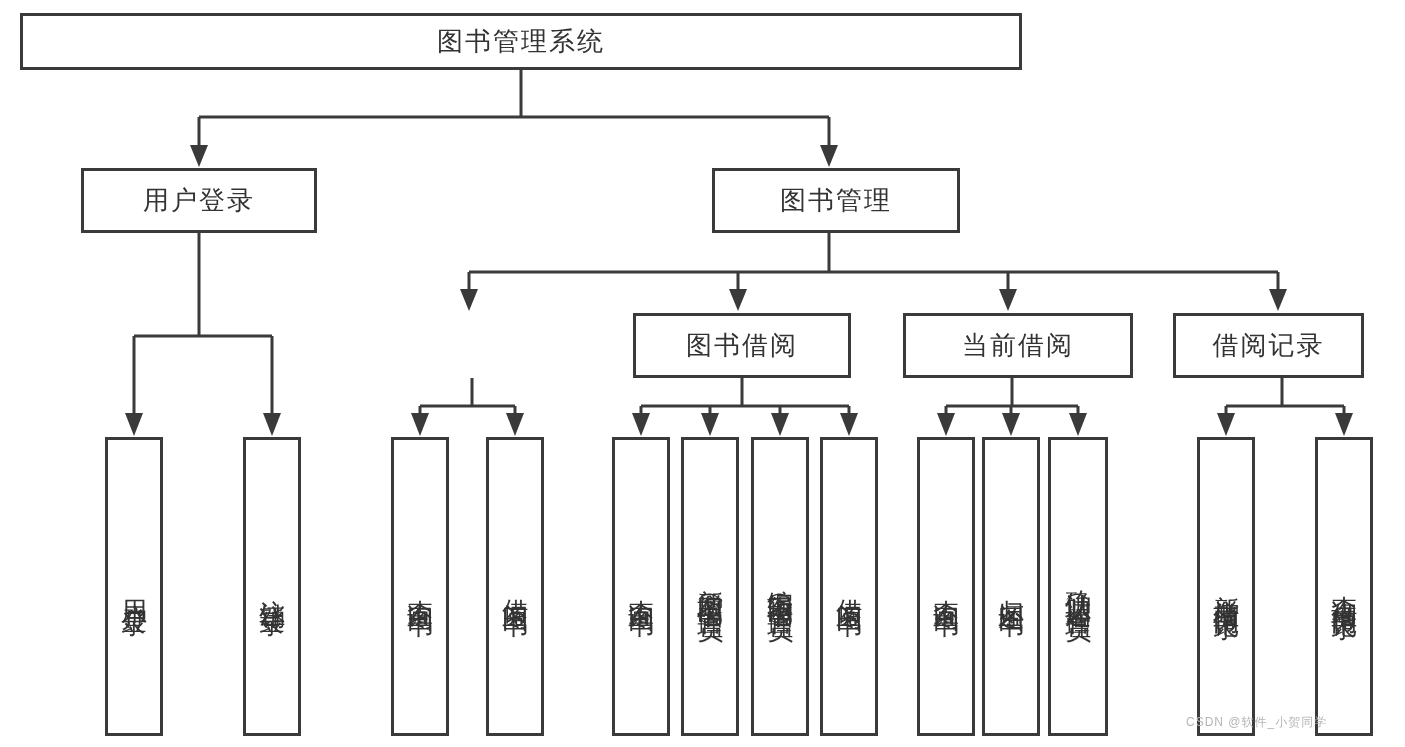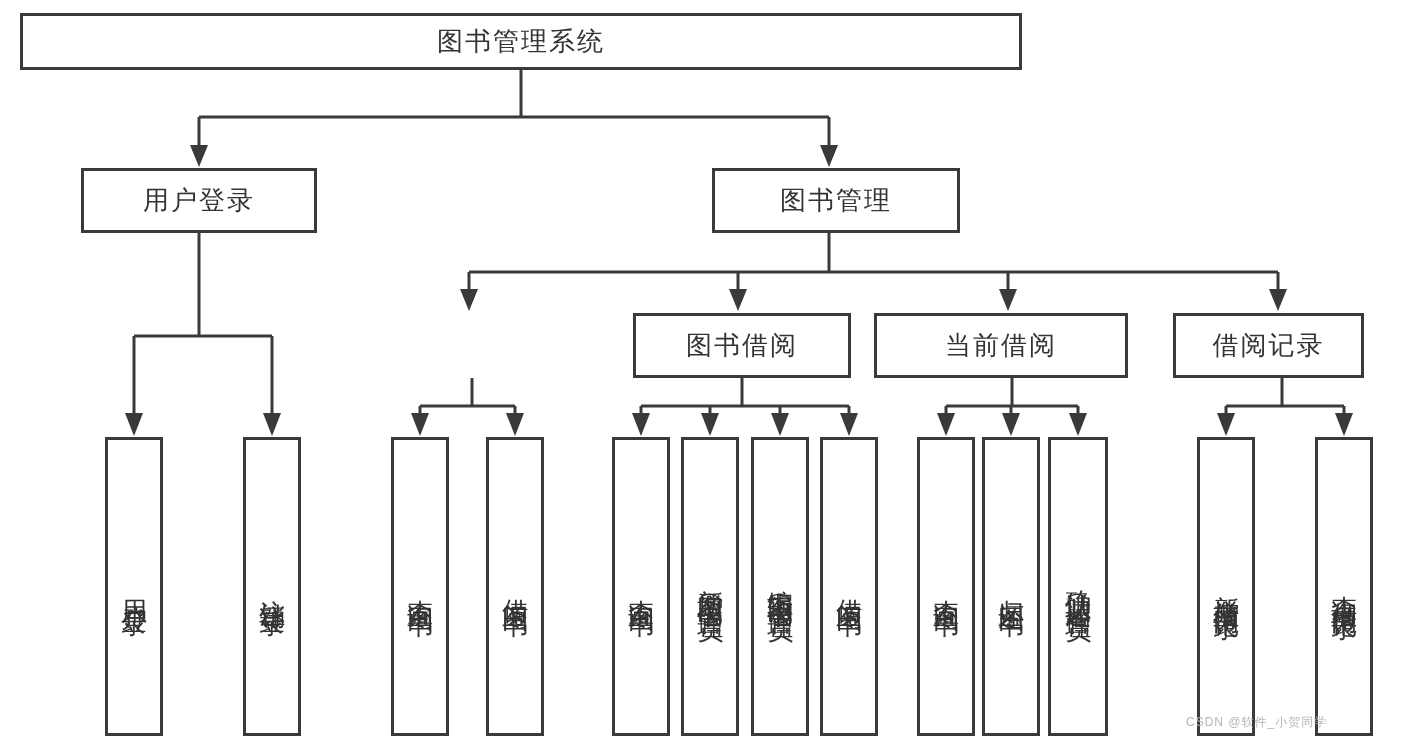--- a/index.html
+++ b/index.html
@@ -89,21 +89,21 @@
   <div class="hbox" style="left:81px;top:168px;width:236px;height:65px">
     <span>用户登录</span>
   </div>
   <div class="hbox" style="left:712px;top:168px;width:248px;height:65px">
     <span>图书管理</span>
   </div>
 
   <div class="hbox" style="left:633px;top:313px;width:218px;height:65px">
     <span>图书借阅</span>
   </div>
-  <div class="hbox" style="left:874px;top:313px;width:254px;height:65px">
+  <div class="hbox" style="left:903px;top:313px;width:230px;height:65px">
     <span>当前借阅</span>
   </div>
   <div class="hbox" style="left:1173px;top:313px;width:191px;height:65px">
     <span>借阅记录</span>
   </div>
 
   <div class="vbox" style="left:105px">
     <span class="vtext">用户登录</span>
   </div>
   <div class="vbox" style="left:243px">

